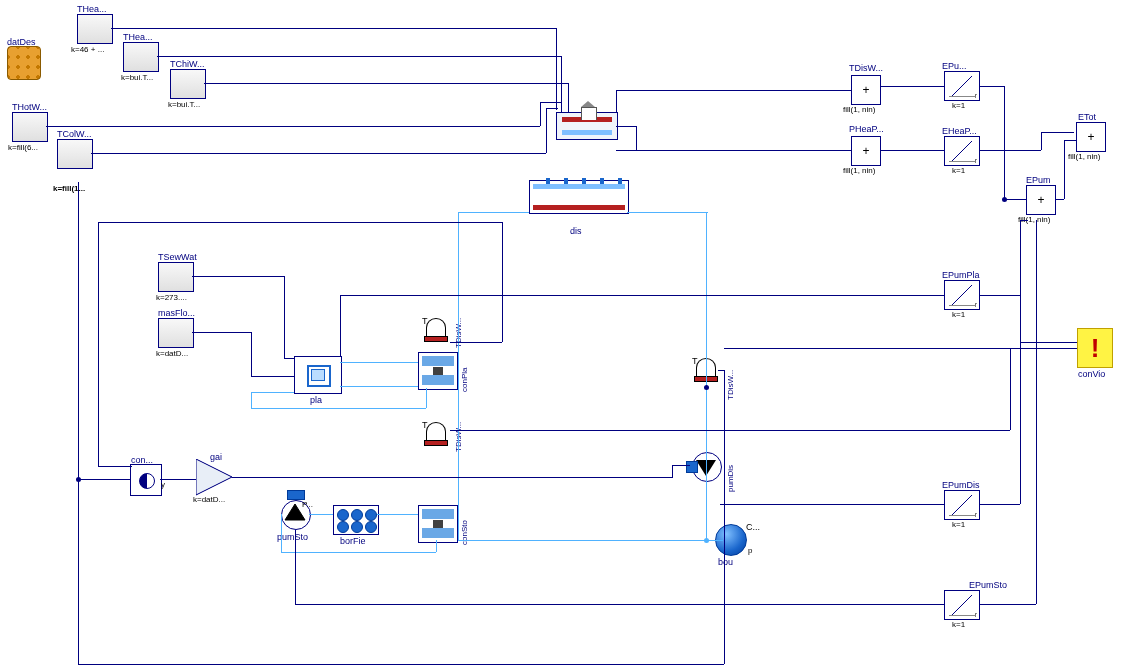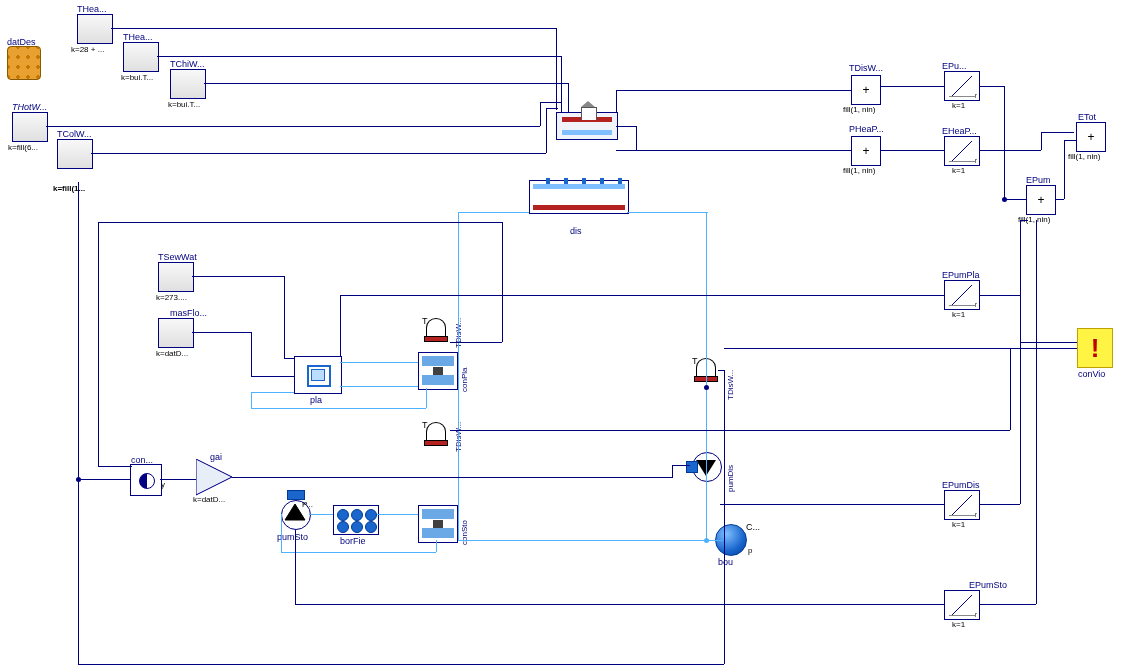--- a/index.html
+++ b/index.html
@@ -36,44 +36,44 @@
 </head>
 <body>
 
 <div id="diagram">
 
   <div class="datdes" style="left:7px;top:46px;"></div>
   <div class="label" style="left:7px;top:37px;">datDes</div>
 
   <div class="blk blk-grey" style="left:77px;top:14px;width:34px;height:28px;"></div>
   <div class="label" style="left:77px;top:4px;">THea...</div>
-  <div class="sub" style="left:71px;top:45px;">k=28 + ...</div>
+  <div class="sub" style="left:71px;top:45px;">k=46 + ...</div>
 
   <div class="blk blk-grey" style="left:123px;top:42px;width:34px;height:28px;"></div>
   <div class="label" style="left:123px;top:32px;">THea...</div>
   <div class="sub" style="left:121px;top:73px;">k=bui.T...</div>
 
   <div class="blk blk-grey" style="left:170px;top:69px;width:34px;height:28px;"></div>
   <div class="label" style="left:170px;top:59px;">TChiW...</div>
   <div class="sub" style="left:168px;top:100px;">k=bui.T...</div>
 
   <div class="blk blk-grey" style="left:12px;top:112px;width:34px;height:28px;"></div>
-  <div class="label" style="left:12px;top:102px;font-style:italic;">THotW...</div>
+  <div class="label" style="left:12px;top:102px;">THotW...</div>
   <div class="sub" style="left:8px;top:143px;">k=fill(6...</div>
 
   <div class="blk blk-grey" style="left:57px;top:139px;width:34px;height:28px;"></div>
   <div class="label" style="left:57px;top:129px;">TColW...</div>
   <div class="sub" style="left:53px;top:184px;font-weight:bold;">k=fill(1...</div>
 
   <div class="blk blk-grey" style="left:158px;top:262px;width:34px;height:28px;"></div>
   <div class="label" style="left:158px;top:252px;">TSewWat</div>
   <div class="sub" style="left:156px;top:293px;">k=273....</div>
 
   <div class="blk blk-grey" style="left:158px;top:318px;width:34px;height:28px;"></div>
-  <div class="label" style="left:158px;top:308px;margin-left:12px;">masFlo...</div>
+  <div class="label" style="left:158px;top:308px;">masFlo...</div>
   <div class="sub" style="left:156px;top:349px;">k=datD...</div>
 
   <div class="blk" style="left:130px;top:464px;width:30px;height:30px;background:#fff;">
     <div style="position:absolute;left:8px;top:8px;width:14px;height:14px;border-radius:50%;border:1px solid #000080;background:linear-gradient(90deg,#000080 50%,#fff 50%);"></div>
   </div>
   <div class="label" style="left:131px;top:455px;">con...</div>
   <div class="sub black" style="left:161px;top:480px;">y</div>
 
   <div style="position:absolute;left:196px;top:459px;width:0;height:0;border-top:18px solid transparent;border-bottom:18px solid transparent;border-left:36px solid #e8eef7;filter:drop-shadow(0 0 0 #000080);"></div>
   <div style="position:absolute;left:196px;top:459px;width:0;height:0;border-top:18px solid transparent;border-bottom:18px solid transparent;border-left:36px solid transparent;border-left-color:rgba(0,0,127,0);outline:0;"></div>

